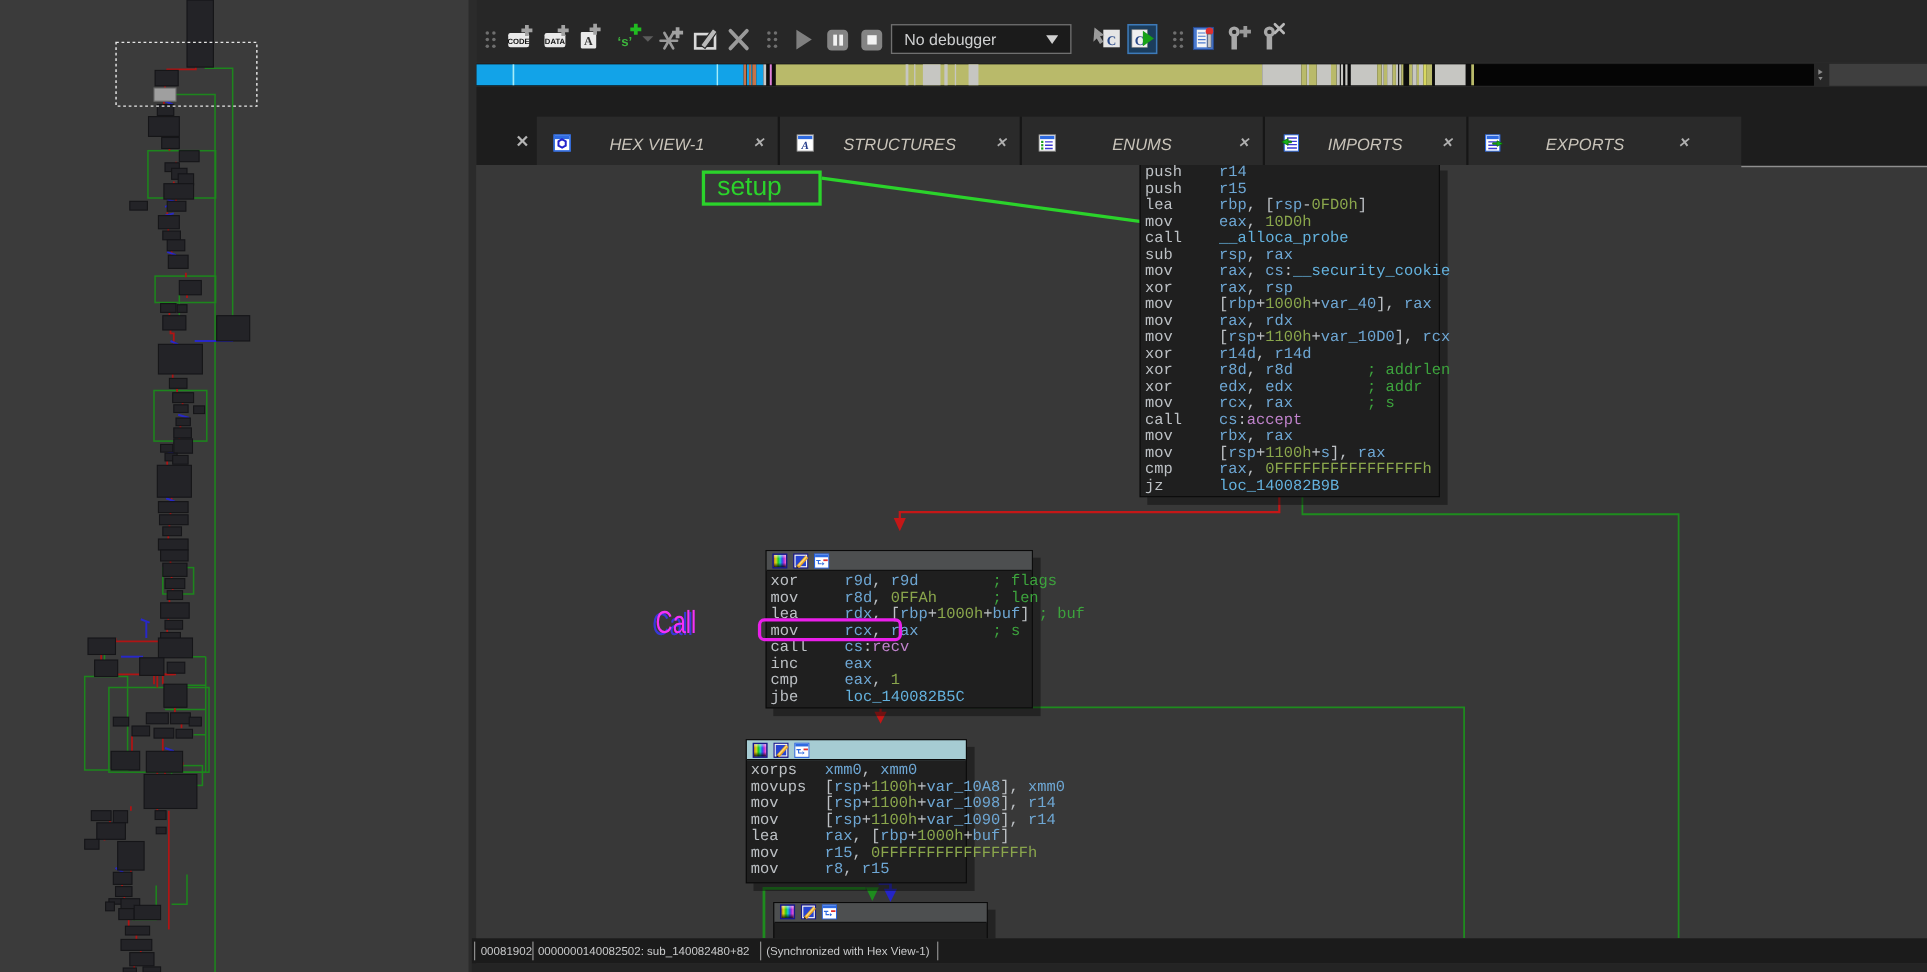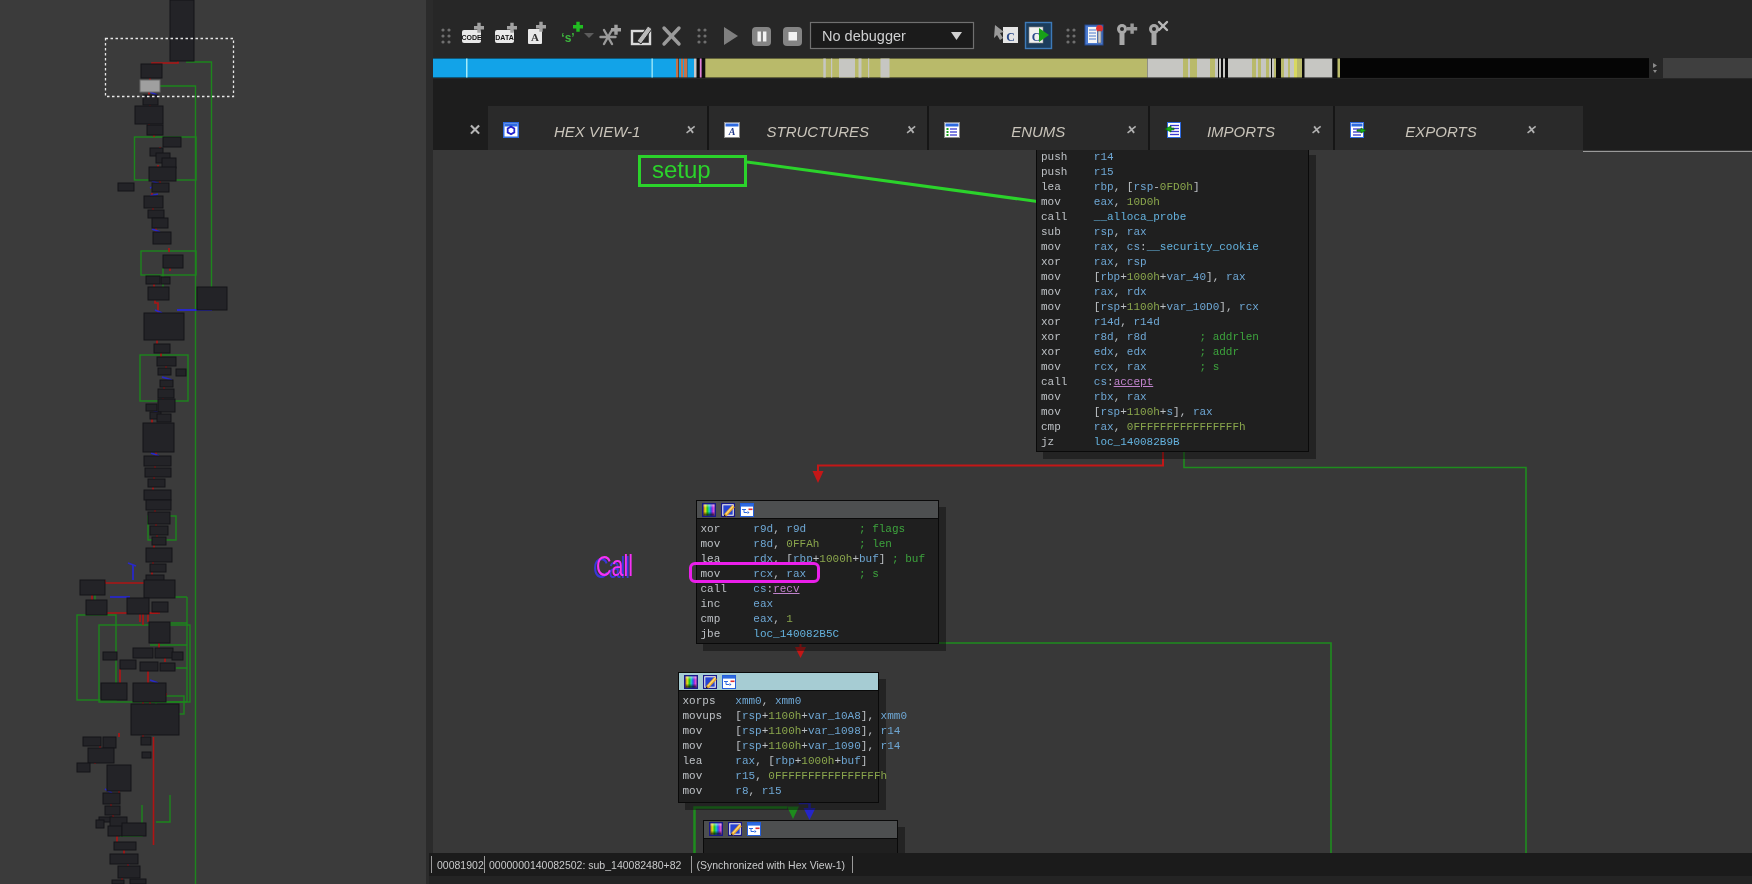--- a/index.html
+++ b/index.html
@@ -1,24 +1,24 @@
 <!DOCTYPE html>
 <html><head>
 <meta charset="utf-8">
 <style>
   html,body{margin:0;padding:0;width:1752px;height:884px;overflow:hidden;background:#3a3a3a;font-family:"Liberation Sans",sans-serif;}
   *{box-sizing:border-box;}
   .abs{position:absolute;}
   #stage{position:relative;width:1752px;height:884px;}
-  pre{margin:0;font-family:"Liberation Mono",monospace;font-size:11px;line-height:15px;color:#bdc1c5;}
+  pre{margin:0;font-family:"Liberation Mono",monospace;font-size:14px;line-height:15px;color:#bdc1c5;}
   .mn{color:#bdc1c5;}  
   .rg{color:#6ea7d4;}  
   .nm{color:#8aa64c;}  
   .cm{color:#3da33d;}  
-  .vi{color:#c083cc;text-decoration:underline;}  
+  .vi{color:#c083cc;}  
   .lb{color:#64b2de;}  
   .gblock{position:absolute;background:#1f1f1f;border:1.5px solid #0a0a0a;box-shadow:7px 7px 0 rgba(10,10,10,0.45);}
   .gtitle{height:18px;background:#4d4f50;border-bottom:1px solid #0a0a0a;display:flex;align-items:center;gap:5px;padding-left:5px;}
   .ticon{width:14px;height:14px;display:block;}
   .tab{position:relative;height:44px;display:flex;align-items:center;border-right:2px solid #161616;font-style:italic;}
   .tico{position:absolute;left:15px;top:16px;width:16px;height:16px;}
   .tlbl{width:100%;text-align:center;color:#c9c4ba;font-size:15px;padding-top:7px;}
   .tx{position:absolute;right:12px;top:17px;color:#b0b0b0;font-size:12px;font-weight:bold;}
 </style>
 </head>

